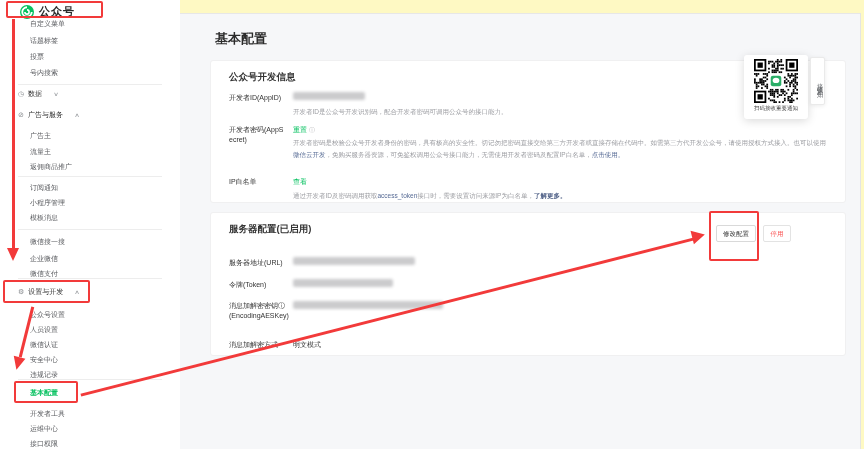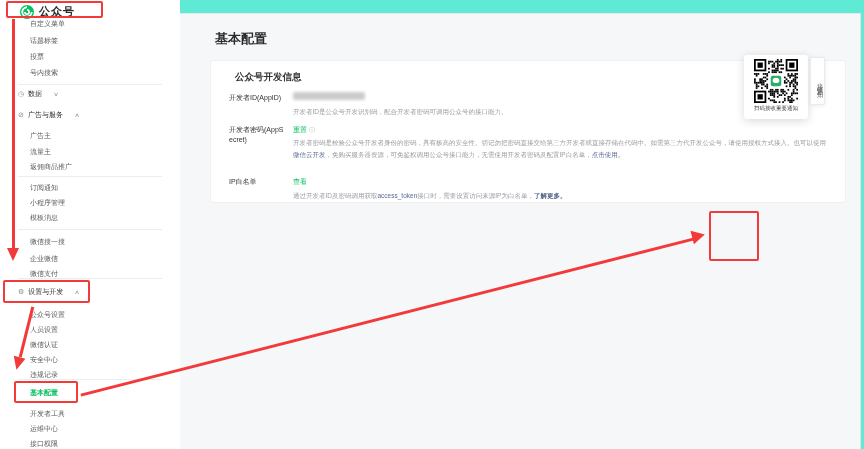--- a/index.html
+++ b/index.html
@@ -1,38 +1,38 @@
 <!DOCTYPE html>
 <html><head>
 <meta charset="utf-8">
 <style>
   * { margin:0; padding:0; box-sizing:border-box; }
   body { font-family:"Liberation Sans", sans-serif; background:#fff; }
-  .page { position:relative; width:864px; height:449px; background:#5eead4; overflow:hidden; }
+  .page { position:relative; width:864px; height:449px; background:#fef9c3; overflow:hidden; }
 
   
   .topline { position:absolute; left:110px; top:13px; width:750px; height:1px; background:#e7e7e7; }
   .rightline { position:absolute; left:860px; top:13px; width:1px; height:436px; background:#e4e4e4; }
 
   
   .sidebar { position:absolute; left:0; top:0; width:180px; height:449px; background:#fff; }
   .logo { position:absolute; left:20px; top:4px; display:flex; align-items:center; gap:5px; }
   .logo-text { font-size:11px; font-weight:bold; color:#2b2b2b; letter-spacing:1px; }
   .si { position:absolute; left:30px; font-size:7px; line-height:10px; color:#585a5e; cursor:pointer; white-space:nowrap; }
   .si.active { color:#07c160; font-weight:bold; }
   .sec { position:absolute; left:18px; display:flex; align-items:center; font-size:7px; color:#2e2e2e; cursor:pointer; white-space:nowrap; }
   .sec-ic { font-size:7px; color:#8a8d91; margin-right:4px; }
   .chev { font-size:5.5px; color:#9a9da1; margin-left:12px; transform:scaleX(1.4); }
   .sdv { position:absolute; left:18px; width:144px; height:1px; background:#ededed; }
 
   
   .main { position:absolute; left:180px; top:14px; width:680px; height:435px; background:#f6f7f9; }
   .page-title { position:absolute; left:215px; top:30px; font-size:13px; font-weight:bold; color:#2b2b2b; }
   .card { position:absolute; left:210px; width:636px; background:#fff; border:1px solid #f0f0f1; border-radius:3px; }
-  .ctitle { position:absolute; left:24px; top:10px; font-size:9.5px; font-weight:bold; color:#333; }
+  .ctitle { position:absolute; left:18px; top:10px; font-size:9.5px; font-weight:bold; color:#333; }
   .lbl { position:absolute; font-size:7px; color:#333; line-height:10px; }
   .desc { position:absolute; font-size:6.5px; color:#9b9ca1; line-height:12px; white-space:nowrap; }
   .desc.para { white-space:normal; }
   .blur { position:absolute; height:8px; border-radius:2px; background:#cbcbcd; filter:blur(1.4px); }
   .lnk-green { color:#07c160; cursor:pointer; text-decoration:none; }
   .lnk-blue { color:#576b95; cursor:pointer; text-decoration:none; }
   .lnk-strong { color:#4d5e85; font-weight:bold; cursor:pointer; text-decoration:none; }
   .info-ic { font-size:6px; color:#b3b3b6; margin-left:2px; }
   .val { position:absolute; font-size:7px; color:#333; }
   .btn { position:absolute; top:12px; height:17px; font-size:6.5px; line-height:15px; text-align:center; background:#fff; border:1px solid #d9d9d9; border-radius:2px; cursor:pointer; color:#333; }
@@ -144,20 +144,37 @@
 
     <div class="lbl" style="left:18px;top:116px">IP白名单</div>
     <div class="lbl" style="left:82px;top:116px">
       <a class="lnk-green">查看</a>
     </div>
     <div class="desc" style="left:82px;top:129px">
       <span>通过开发者ID及密码调用获取</span><a class="lnk-blue">access_token</a><span>接口时，需要设置访问来源IP为白名单，</span><a class="lnk-strong">了解更多。</a>
     </div>
   </div>
 
+  <div class="card" style="top:212px;height:144px">
+    <div class="ctitle">服务器配置(已启用)</div>
+    <button class="btn" style="left:505px;width:40px">修改配置</button>
+    <button class="btn danger" style="left:552px;width:28px">停用</button>
+
+    <div class="lbl" style="left:18px;top:45px">服务器地址(URL)</div>
+    <div class="blur" style="left:82px;top:44px;width:122px"></div>
+
+    <div class="lbl" style="left:18px;top:67px">令牌(Token)</div>
+    <div class="blur" style="left:82px;top:66px;width:100px"></div>
+
+    <div class="lbl" style="left:18px;top:88px;width:62px;word-break:break-all">消息加解密密钥ⓘ(EncodingAESKey)</div>
+    <div class="blur" style="left:82px;top:88px;width:150px"></div>
+
+    <div class="lbl" style="left:18px;top:127px">消息加解密方式</div>
+    <div class="val" style="left:82px;top:127px">明文模式</div>
+  </div>
 
 
   <div class="qr-panel">
     <svg id="qr" width="44" height="44" viewBox="0 0 25 25">
         <rect x="0" y="8" width="1" height="1" fill="#000"></rect>
         <rect x="0" y="11" width="1" height="1" fill="#000"></rect>
         <rect x="0" y="12" width="1" height="1" fill="#000"></rect>
         <rect x="0" y="13" width="1" height="1" fill="#000"></rect>
         <rect x="1" y="8" width="1" height="1" fill="#000"></rect>
         <rect x="1" y="9" width="1" height="1" fill="#000"></rect>

